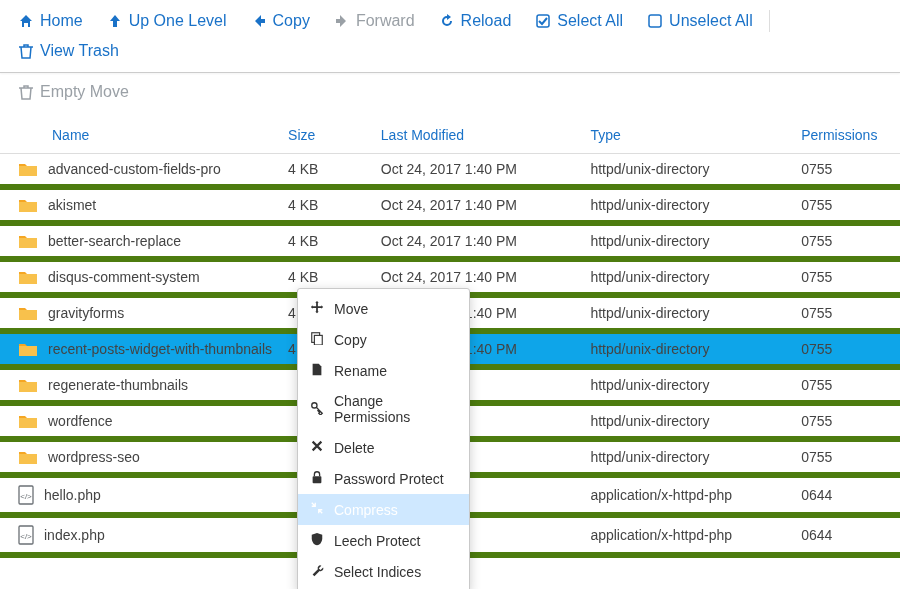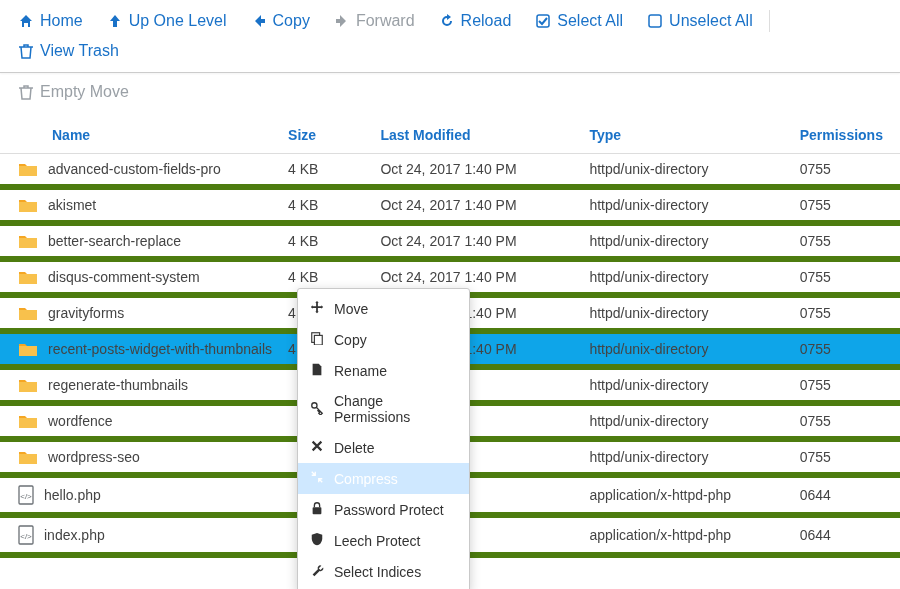--- a/index.html
+++ b/index.html
@@ -7,21 +7,21 @@
   
   .toolbar{display:flex;align-items:center;gap:0;padding:6px 6px;border-bottom:1px solid #ccc;box-shadow:0 1px 2px rgba(0,0,0,.05);flex-wrap:wrap}
   .tb-item{display:inline-flex;align-items:center;gap:6px;color:#1a72c8;padding:6px 12px;cursor:pointer;font-size:16px;border-radius:3px}
   .tb-item.disabled{color:#9aa0a6;cursor:default}
   .tb-sep{width:1px;height:22px;background:#ddd;margin:0 4px}
   .tb-row2{display:flex;align-items:center;padding:4px 6px 10px 6px}
   .tb-row2 .tb-item{color:#9aa0a6}
   .icon{display:inline-block;width:16px;height:16px}
   
   .table{width:100%;border-collapse:collapse}
-  .table th{color:#1a72c8;font-weight:700;text-align:left;padding:10px 8px;font-size:14px;background:#fff;border-bottom:1px solid #ddd}
+  .table th{color:#1a72c8;font-weight:400;text-align:left;padding:10px 8px;font-size:14px;background:#fff;border-bottom:1px solid #ddd}
   .table th.name{padding-left:52px}
   .table td{padding:7px 8px;border-bottom:6px solid #4d7c0f;font-size:14px;color:#444;white-space:nowrap}
   .name-cell{display:flex;align-items:center;gap:10px;padding-left:10px}
   .row.selected td{background:#0ea5e9}
   .folder-icon{width:20px;height:16px;display:inline-block}
   .file-icon{width:16px;height:20px;display:inline-block}
   .col-size{width:90px}
   .col-date{width:210px}
   .col-type{width:210px}
   .col-perm{width:95px}
@@ -358,34 +358,34 @@
             <use href="#i-perm"></use>
           </svg></span>
         <span>Change Permissions</span>
       </div>
       <div class="ctx-item">
         <span class="ctx-icon"><svg width="14" height="14" viewBox="0 0 16 16">
             <use href="#i-delete"></use>
           </svg></span>
         <span>Delete</span>
       </div>
+      <div class="ctx-item">
+        <span class="ctx-icon"><svg width="14" height="14" viewBox="0 0 16 16">
+            <use href="#i-lock"></use>
+          </svg></span>
+        <span>Password Protect</span>
+      </div>
       <div class="ctx-item hl">
         <span class="ctx-icon"><svg width="14" height="14" viewBox="0 0 16 16">
             <use href="#i-compress"></use>
           </svg></span>
         <span>Compress</span>
       </div>
       <div class="ctx-item">
         <span class="ctx-icon"><svg width="14" height="14" viewBox="0 0 16 16">
-            <use href="#i-lock"></use>
-          </svg></span>
-        <span>Password Protect</span>
-      </div>
-      <div class="ctx-item">
-        <span class="ctx-icon"><svg width="14" height="14" viewBox="0 0 16 16">
             <use href="#i-shield"></use>
           </svg></span>
         <span>Leech Protect</span>
       </div>
       <div class="ctx-item">
         <span class="ctx-icon"><svg width="14" height="14" viewBox="0 0 16 16">
             <use href="#i-wrench"></use>
           </svg></span>
         <span>Select Indices</span>
       </div>

